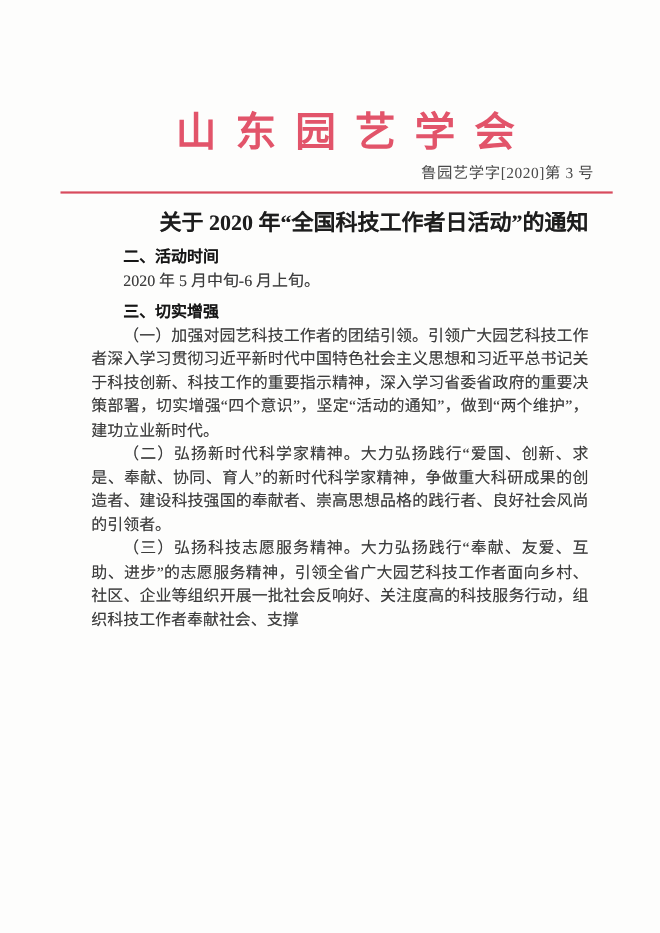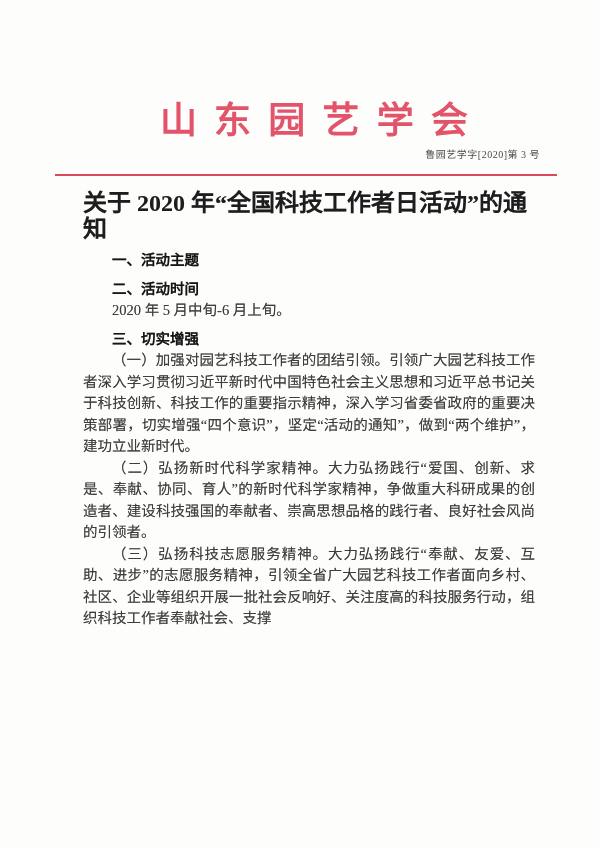--- a/index.html
+++ b/index.html
@@ -30,21 +30,21 @@
     color: #e2546a;
     white-space: nowrap;
     padding-left: 32px;
   }
   .doc-number {
     position: absolute;
     top: 146px;
     left: 60px;
     width: 480px;
     text-align: right;
-    font-size: 10px;
+    font-size: 14px;
     letter-spacing: 0.5px;
     color: #4a4a4a;
   }
   .red-rule {
     position: absolute;
     top: 174px;
     left: 55px;
     width: 502px;
     height: 2px;
     background: #d84b5d;
@@ -64,22 +64,22 @@
   .doc-title-org {
     margin: 0 0 6px 0;
     text-align: center;
     font-size: 17px;
     line-height: 22px;
     font-weight: 700;
     color: #1d1d1d;
   }
   .doc-title-subject {
     margin: 0 0 8px 0;
-    text-align: left;
-    font-size: 24px;
+    text-align: right;
+    font-size: 20px;
     line-height: 26px;
     font-weight: 700;
     color: #1d1d1d;
   }
   .salutation {
     margin: 0;
     text-indent: 0;
   }
   .paragraph {
     margin: 0;
@@ -102,21 +102,20 @@
   <div class="doc-number">鲁园艺学字[2020]第 3 号</div>
 
   <div class="red-rule"></div>
 
   <main class="doc-main">
 
     <h3 class="doc-title-subject">关于 2020 年“全国科技工作者日活动”的通知</h3>
 
 
     <div>
-        <p class="heading">一、活动主题</p>
         <p class="heading">二、活动时间</p>
         <p class="paragraph">2020 年 5 月中旬-6 月上旬。</p>
         <p class="heading">三、切实增强</p>
         <p class="paragraph">（一）加强对园艺科技工作者的团结引领。引领广大园艺科技工作者深入学习贯彻习近平新时代中国特色社会主义思想和习近平总书记关于科技创新、科技工作的重要指示精神，深入学习省委省政府的重要决策部署，切实增强“四个意识”，坚定“活动的通知”，做到“两个维护”，建功立业新时代。</p>
         <p class="paragraph">（二）弘扬新时代科学家精神。大力弘扬践行“爱国、创新、求是、奉献、协同、育人”的新时代科学家精神，争做重大科研成果的创造者、建设科技强国的奉献者、崇高思想品格的践行者、良好社会风尚的引领者。</p>
         <p class="paragraph">（三）弘扬科技志愿服务精神。大力弘扬践行“奉献、友爱、互助、进步”的志愿服务精神，引领全省广大园艺科技工作者面向乡村、社区、企业等组织开展一批社会反响好、关注度高的科技服务行动，组织科技工作者奉献社会、支撑</p>
       </div>
   </main>
 
 </div>

